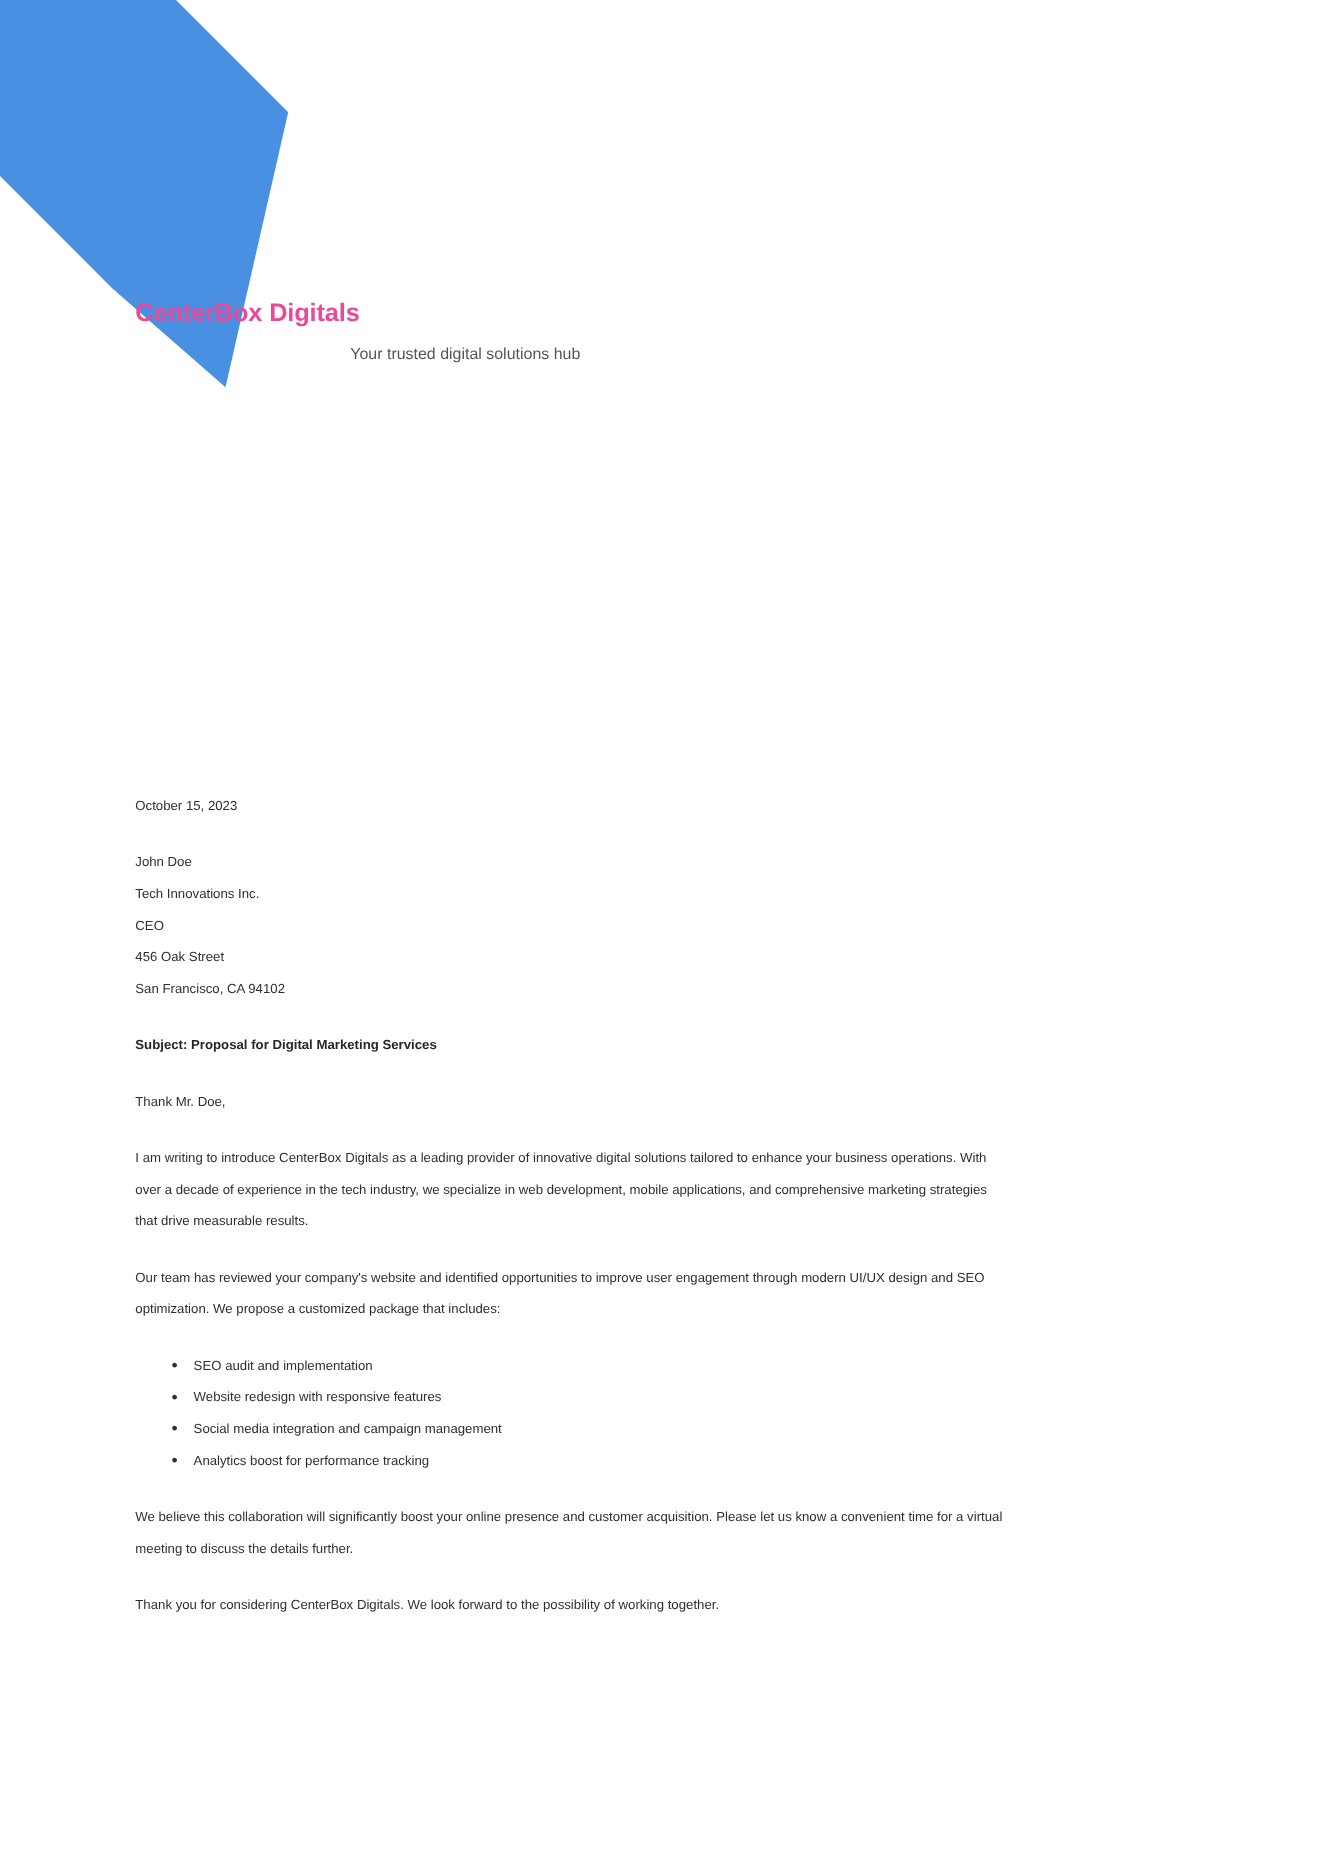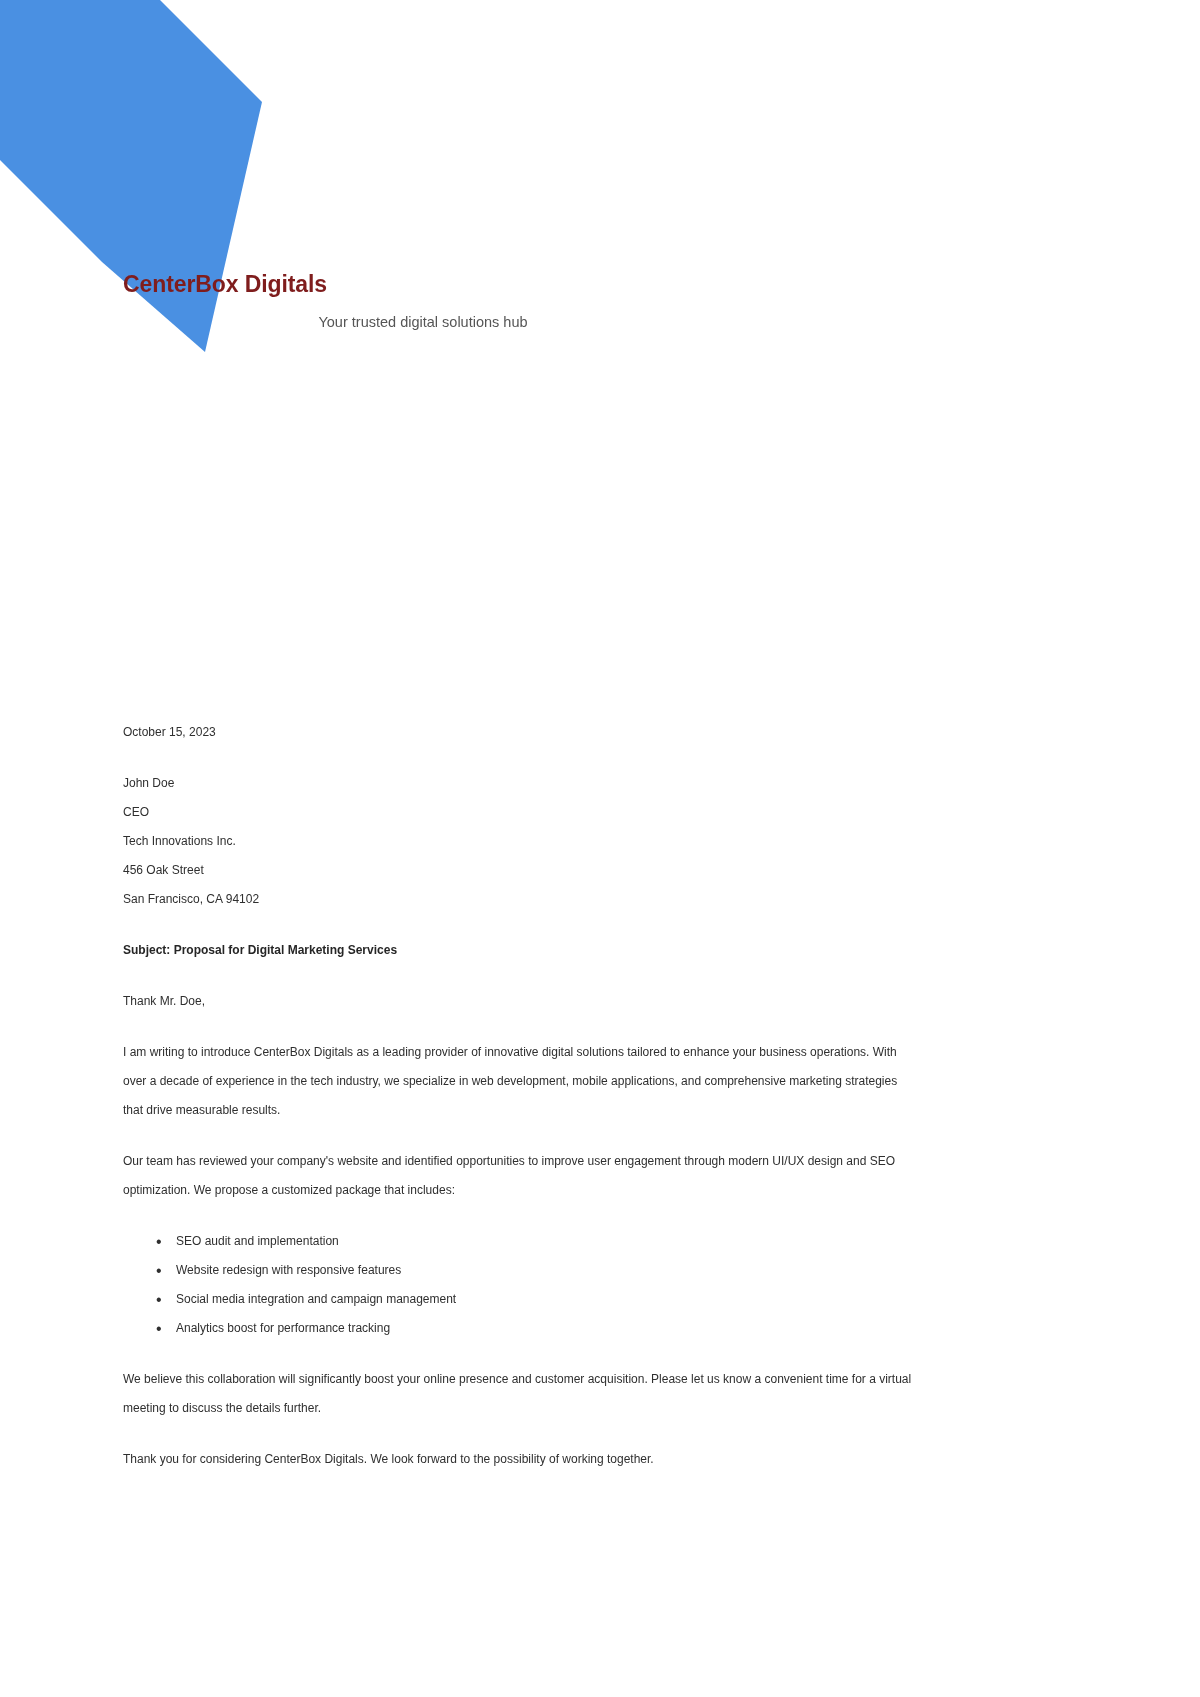--- a/index.html
+++ b/index.html
@@ -41,21 +41,21 @@
   
   .letterhead {
     position: absolute;
     left: 123px;
     top: 270px;
     width: 600px;
   }
   .letterhead-name {
     font-size: 23px;
     font-weight: bold;
-    color: #7f1d1d;
+    color: #ec4899;
     letter-spacing: -0.1px;
     line-height: 1.25;
     margin: 0;
   }
   .letterhead-tagline {
     font-size: 14.5px;
     font-weight: normal;
     color: #555555;
     line-height: 1.4;
     margin: 13px 0 0 0;
@@ -140,22 +140,22 @@
     <div class="letterhead-name">CenterBox Digitals</div>
     <div class="letterhead-tagline">Your trusted digital solutions hub</div>
   </div>
 
   <div class="letter-body">
 
     <p class="letter-date">October 15, 2023</p>
 
     <div class="recipient-block">
       <p class="recipient-line">John Doe</p>
+      <p class="recipient-line">Tech Innovations Inc.</p>
       <p class="recipient-line">CEO</p>
-      <p class="recipient-line">Tech Innovations Inc.</p>
       <p class="recipient-line">456 Oak Street</p>
       <p class="recipient-line">San Francisco, CA 94102</p>
     </div>
 
     <p class="subject-line">Subject: Proposal for Digital Marketing Services</p>
 
     <p class="salutation">Thank Mr. Doe,</p>
 
     <p class="body-paragraph">I am writing to introduce CenterBox Digitals as a leading provider of innovative digital solutions tailored to enhance your business operations. With over a decade of experience in the tech industry, we specialize in web development, mobile applications, and comprehensive marketing strategies that drive measurable results.</p>
 

